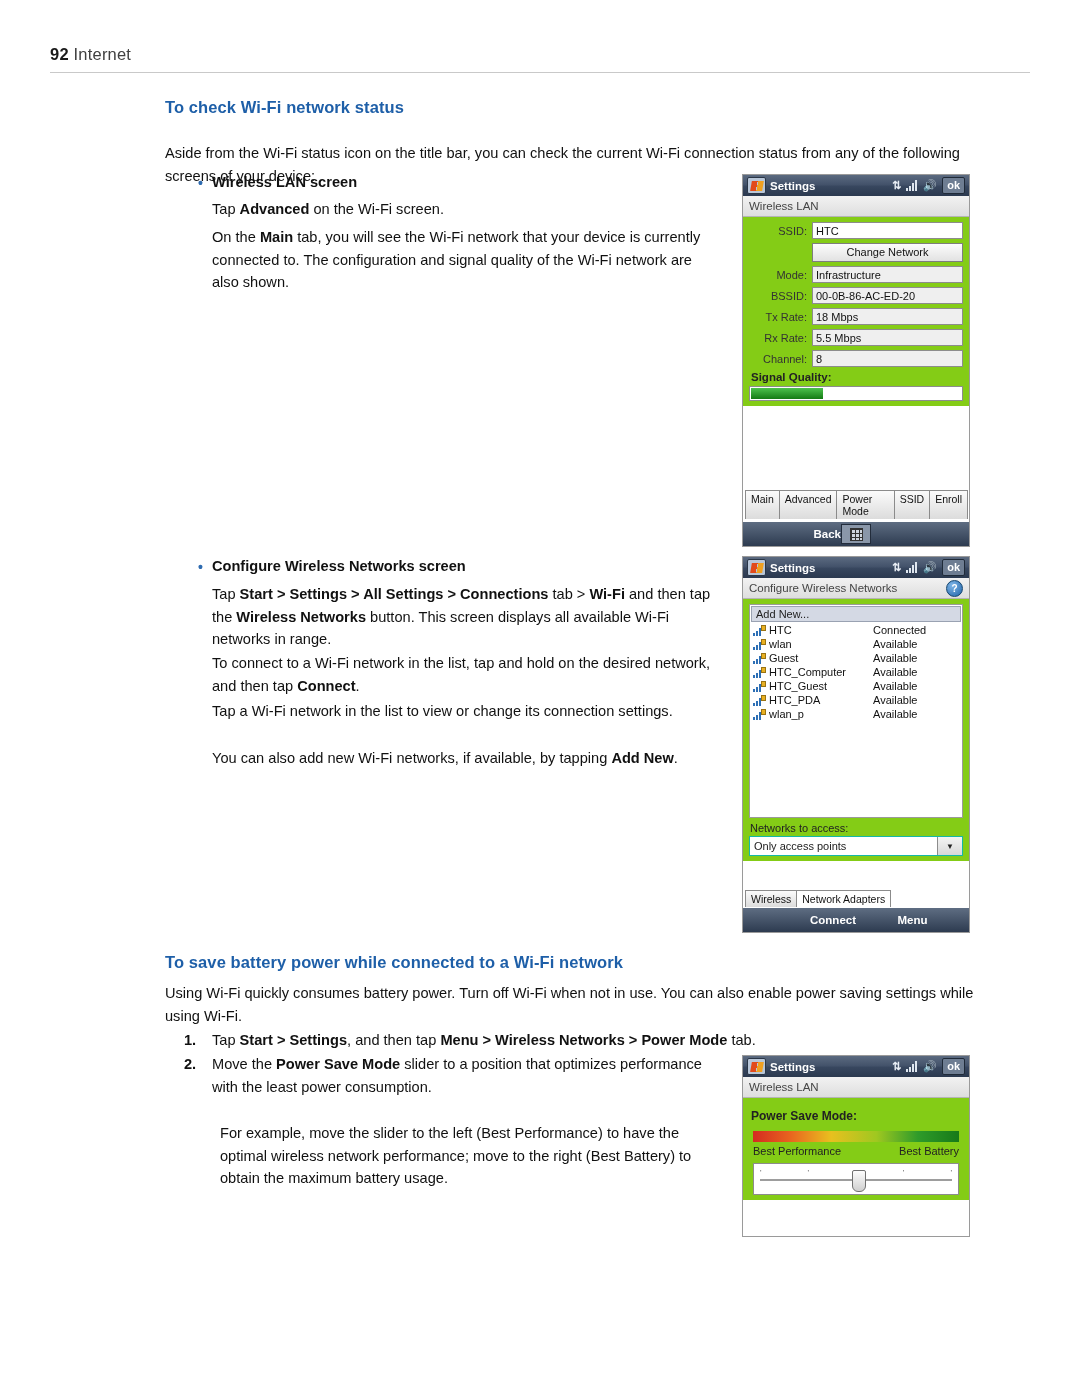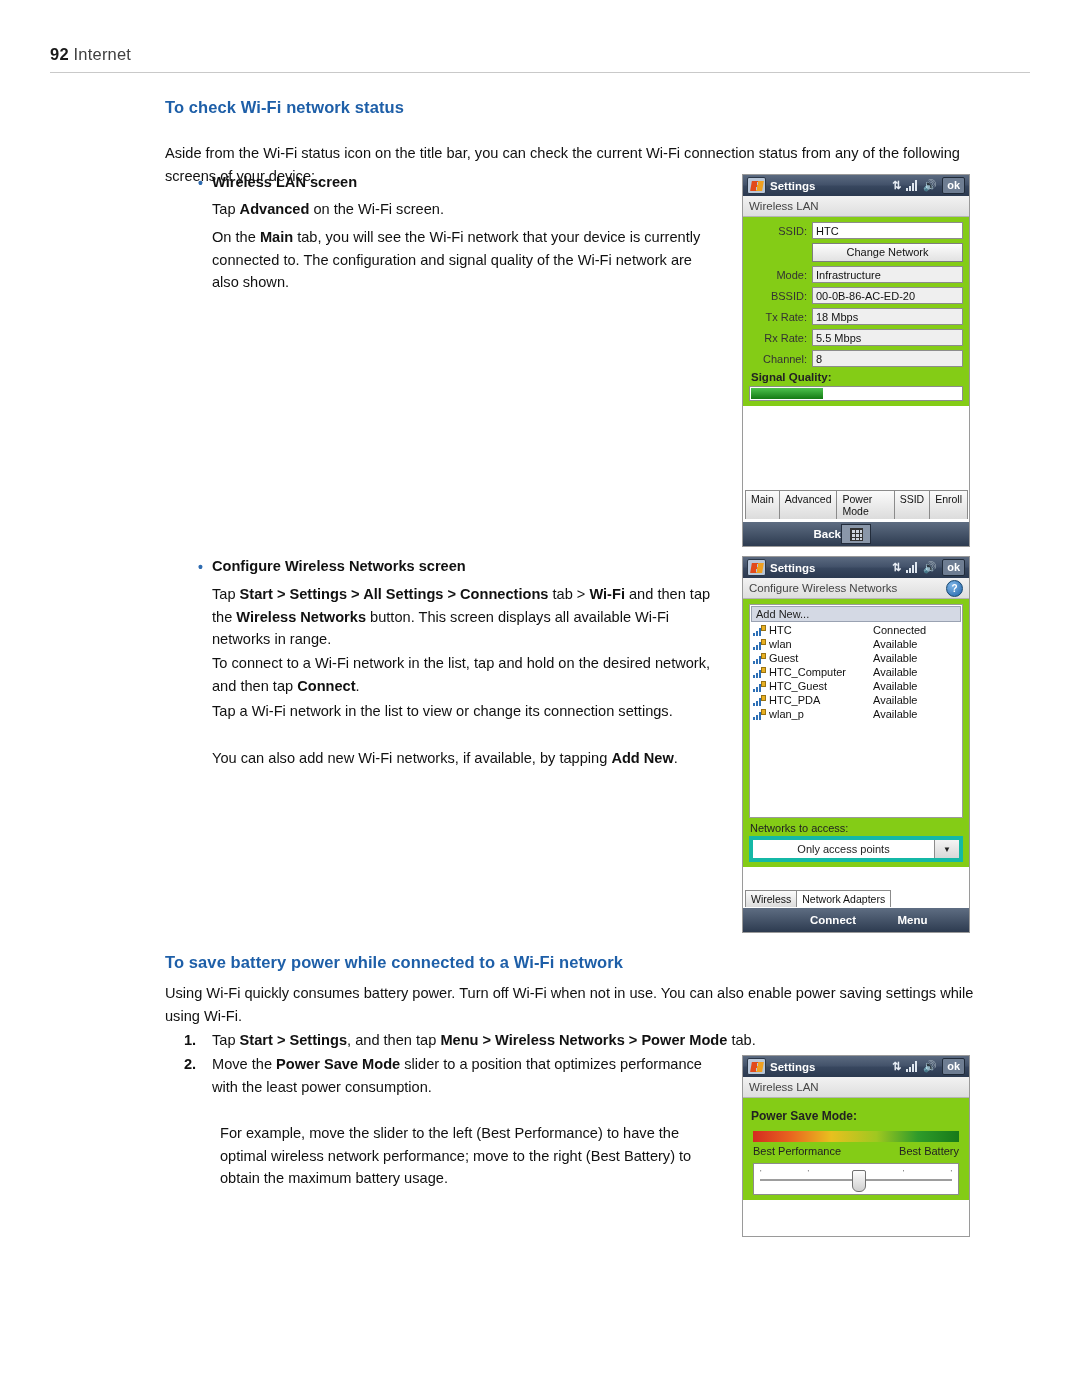--- a/index.html
+++ b/index.html
@@ -313,26 +313,25 @@
     border: 1px solid #9a9a9a;
     background: #fff;
     height: 214px;
     padding: 1px;
     box-sizing: border-box;
     overflow: hidden;
   }
   .access-label { font-size: 11px; margin: 4px 0 2px 1px; color: #222; }
   .combo {
     display: flex;
-    border: 4px solid #14b8a6;
+    border: 1px solid #14b8a6;
     height: 18px;
     align-items: center;
     background: #fff;
     font-size: 11px;
-    text-align: center;
   }
   .combo span { padding: 0 4px; flex: 1; }
   .combo .arrow {
     width: 16px; height: 100%;
     background: linear-gradient(to bottom,#f4f4f4,#d8d8d8);
     border-left: 1px solid #8c8c8c;
     display: flex; align-items: center; justify-content: center;
     font-size: 8px;
     flex: none;
   }

